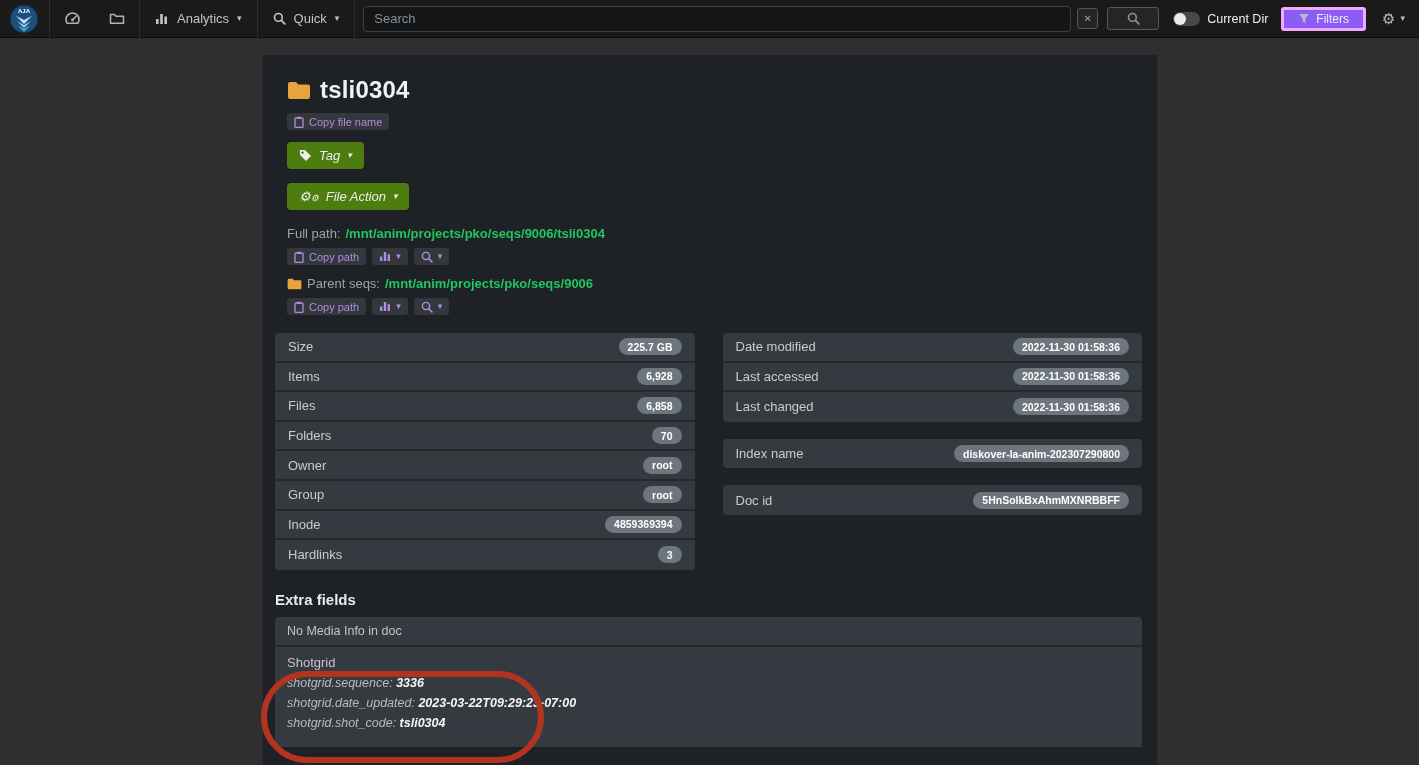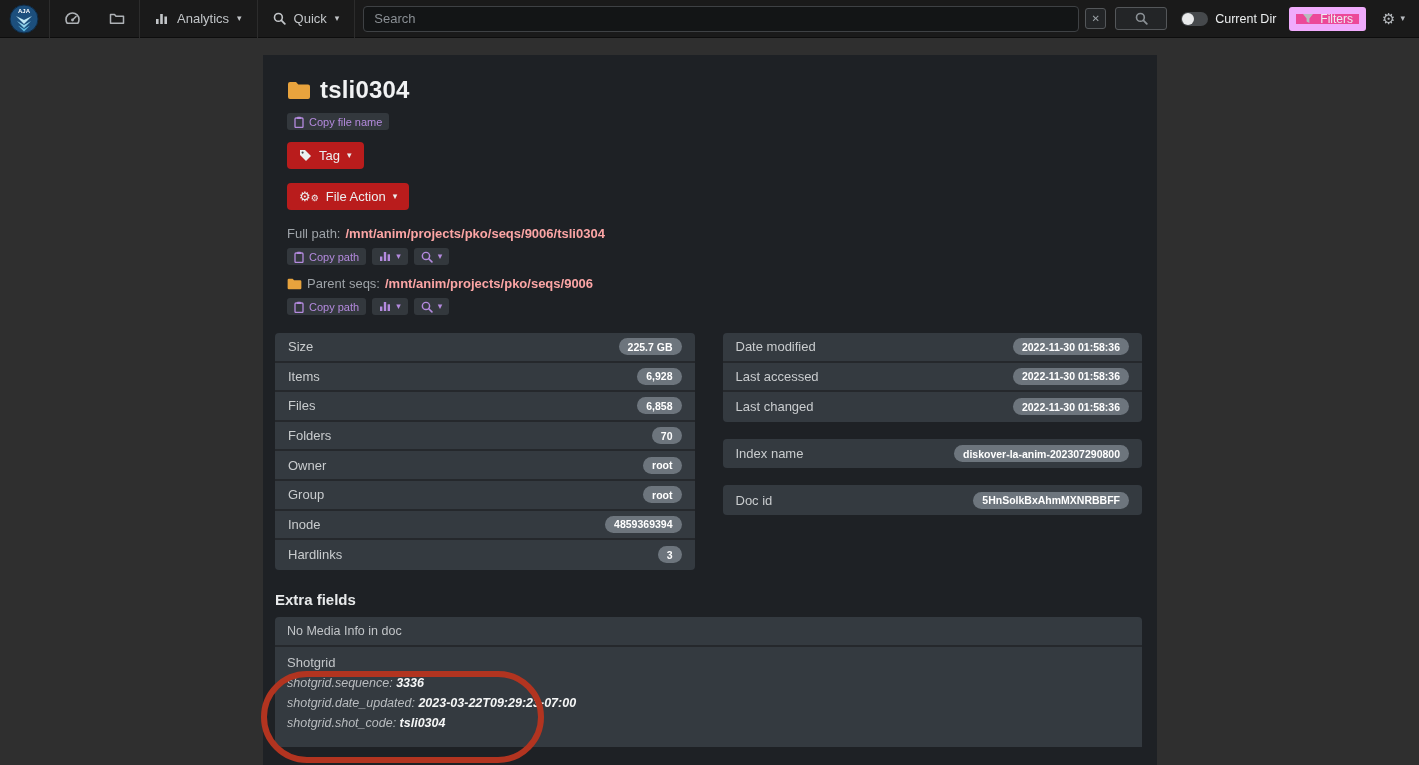--- a/index.html
+++ b/index.html
@@ -39,48 +39,48 @@
   .btn-searchgo {
     width:52px; height:23px; margin-left:9px; background:#232527;
     border:1px solid #54575a; border-radius:3px; color:#8a9095;
     display:flex; align-items:center; justify-content:center; cursor:pointer; flex:0 0 auto;
   }
   .currentdir { display:flex; align-items:center; gap:7px; margin:0 13px 0 14px; flex:0 0 auto; cursor:pointer; }
   .toggle { width:27px; height:14px; border-radius:7px; background:#46494c; position:relative; }
   .toggle .knob { position:absolute; left:1px; top:1px; width:12px; height:12px; border-radius:50%; background:#e9eaeb; }
   .currentdir-label { color:#eceeef; font-size:12.5px; white-space:nowrap; }
   .btn-filters {
-    height:24px; padding:0 6px; background:#ec4899; border:7px solid #f0abfc;
+    height:24px; padding:0 14px; background:#8b5cf6; border:3px solid #f0abfc;
     border-radius:3px; color:#eceeef; font-size:12px; display:flex;
     align-items:center; gap:6px; cursor:pointer; flex:0 0 auto; margin-right:6px;
   }
   .nav-gear { padding:0 14px 0 10px; color:#b8bcc0; display:flex; align-items:center; gap:5px; cursor:pointer; font-size:15px; flex:0 0 auto; }
 
   
   .panel {
     position:absolute; left:263px; top:55px; width:894px; height:710px;
     background:#1e2125; padding:21px 15px 0 12px;
   }
   .hdr { margin-left:12px; }
   .title-row { display:flex; align-items:center; gap:9px; margin-bottom:9px; }
   .title { font-size:24px; font-weight:bold; color:#f1f2f3; letter-spacing:0.2px; }
 
   .btn-xs {
     display:inline-flex; align-items:center; gap:5px; background:#33383d;
     border:none; border-radius:3px; color:#b48ade; font-size:11px;
     padding:2px 7px; cursor:pointer; height:17px;
   }
   .btn-md {
-    display:inline-flex; align-items:center; gap:7px; background:#b91c1c;
+    display:inline-flex; align-items:center; gap:7px; background:#4d7c0f;
     border:none; border-radius:4px; color:#eceeef; font-size:13px;
-    padding:6px 12px; cursor:pointer;
+    padding:6px 12px; cursor:pointer;font-style:italic;
   }
   .mb-sm { margin-bottom:12px; } .mb-md { margin-bottom:14px; }
   .path-line { font-size:13px; color:#9ea3a8; margin:4px 0 7px; display:flex; align-items:center; gap:5px; }
-  .path-line b { color:#fca5a5; }
+  .path-line b { color:#22c55e; }
   .btn-row { display:flex; gap:6px; margin-bottom:11px; }
 
   
   .tables { display:flex; gap:28px; margin-top:18px;justify-content:space-between; }
   .col { flex:1 1 0; }
   .kv-row {
     display:flex; justify-content:space-between; align-items:center;
     background:#343a40; height:29.6px; padding:0 13px;
     border-bottom:2px solid #25282c; font-size:13px; color:#c9ccce;
   }

